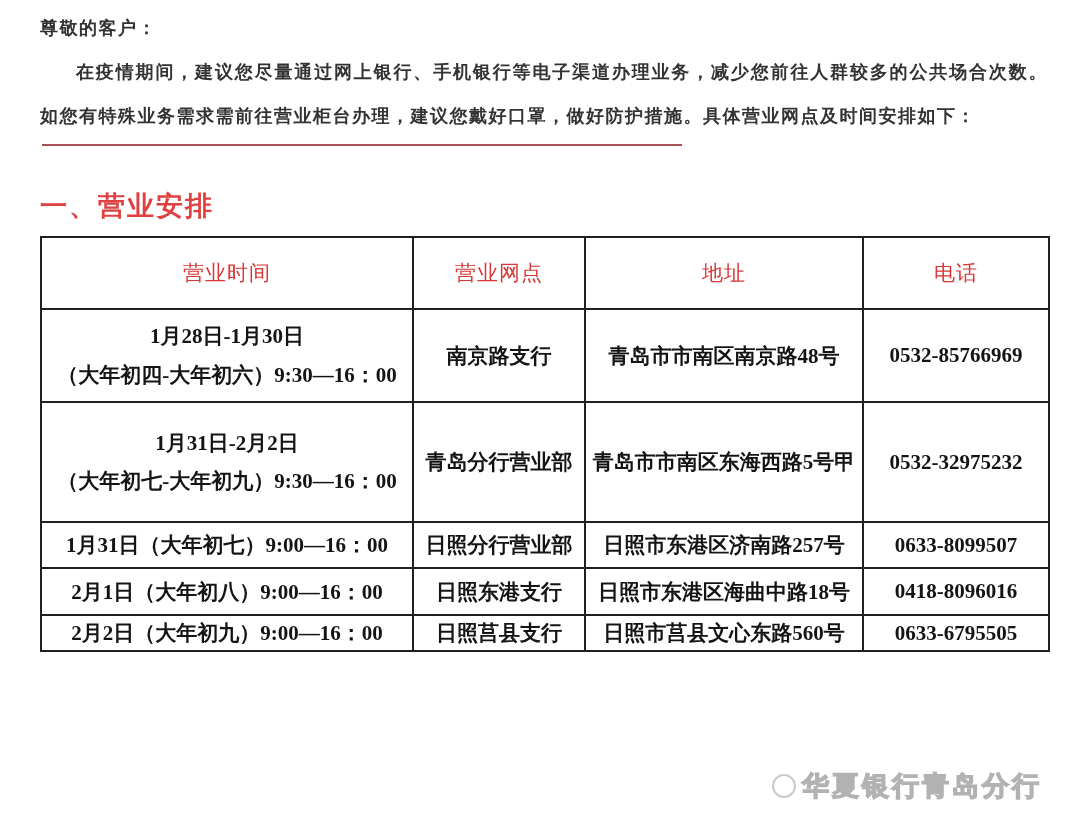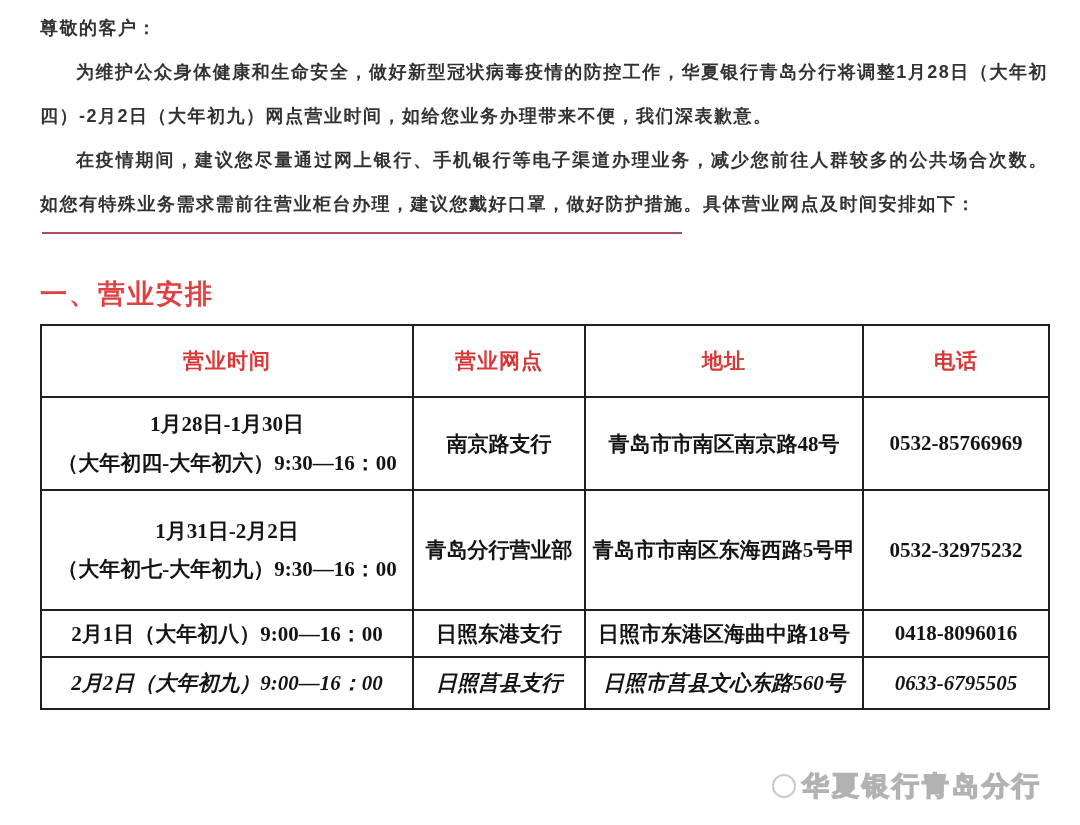--- a/index.html
+++ b/index.html
@@ -60,29 +60,29 @@
   table.schedule th, table.schedule td {
     border: 2px solid var(--border-dark);
     text-align: center;
     vertical-align: middle;
     font-size: 21px;
     padding: 0 4px;
     overflow: hidden;
   }
   table.schedule th {
     color: var(--header-red);
-    font-weight: 700;
+    font-weight: 400;
     letter-spacing: 1px;
   }
   tr.hdr      { height: 72px; }
   tr.row-tall-1 { height: 93px; }
   tr.row-tall-2 { height: 120px; }
   tr.row-s1   { height: 46px; }
   tr.row-s2   { height: 47px; }
-  tr.row-s3   { height: 52px; font-style: italic; }
+  tr.row-s3   { height: 36px; }
   .time-two {
     display: flex;
     flex-direction: column;
     justify-content: space-evenly;
     height: 100%;
     min-height: 88px;
   }
   .time-line { white-space: nowrap; }
   
   .watermark {
@@ -113,21 +113,20 @@
     font-family: "Liberation Sans", sans-serif;
     white-space: nowrap;
   }
 </style>
 </head>
 <body>
 
 <div class="page">
 
   <p class="greeting">尊敬的客户：</p>
-  <p class="para">为维护公众身体健康和生命安全，做好新型冠状病毒疫情的防控工作，华夏银行青岛分行将调整1月28日（大年初四）-2月2日（大年初九）网点营业时间，如给您业务办理带来不便，我们深表歉意。</p>
   <p class="para">在疫情期间，建议您尽量通过网上银行、手机银行等电子渠道办理业务，减少您前往人群较多的公共场合次数。如您有特殊业务需求需前往营业柜台办理，建议您戴好口罩，做好防护措施。具体营业网点及时间安排如下：</p>
 
   <hr class="red-line">
 
   <h2 class="section-title">一、营业安排</h2>
 
   <table class="schedule">
     <colgroup>
       <col style="width:372px">
       <col style="width:172px">
@@ -159,20 +158,28 @@
           <div class="time-two">
             <div class="time-line">1月31日-2月2日</div>
             <div class="time-line">（大年初七-大年初九）9:30—16：00</div>
           </div>
         </td>
         <td>青岛分行营业部</td>
         <td>青岛市市南区东海西路5号甲</td>
         <td>0532-32975232</td>
       </tr>
 
+      <tr class="row-s1">
+        <td>
+          <div class="time-line">1月31日（大年初七）9:00—16：00</div>
+        </td>
+        <td>日照分行营业部</td>
+        <td>日照市东港区济南路257号</td>
+        <td>0633-8099507</td>
+      </tr>
 
       <tr class="row-s2">
         <td>
           <div class="time-line">2月1日（大年初八）9:00—16：00</div>
         </td>
         <td>日照东港支行</td>
         <td>日照市东港区海曲中路18号</td>
         <td>0418-8096016</td>
       </tr>
 

